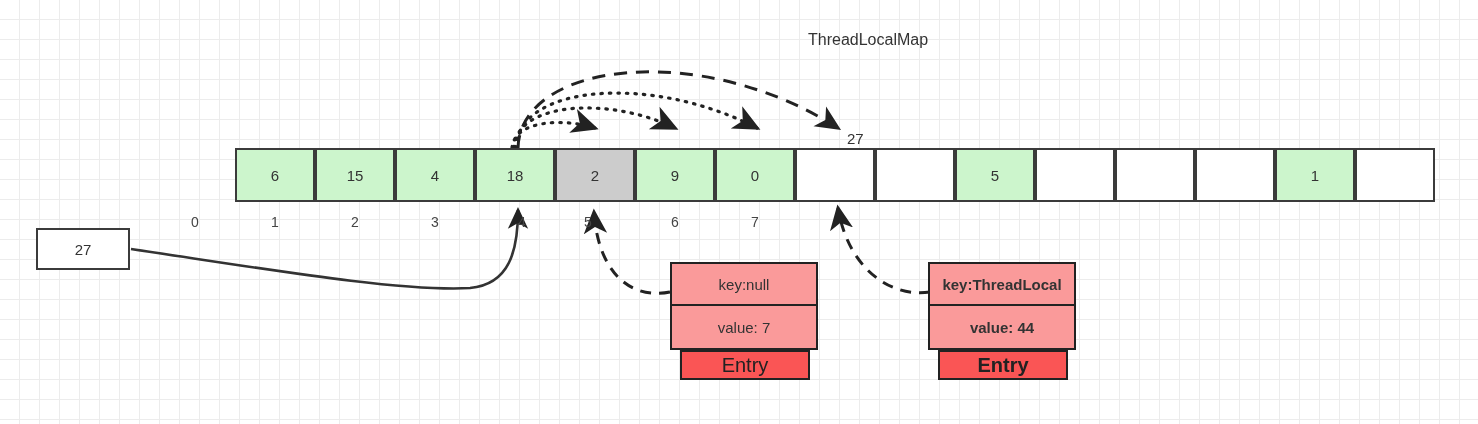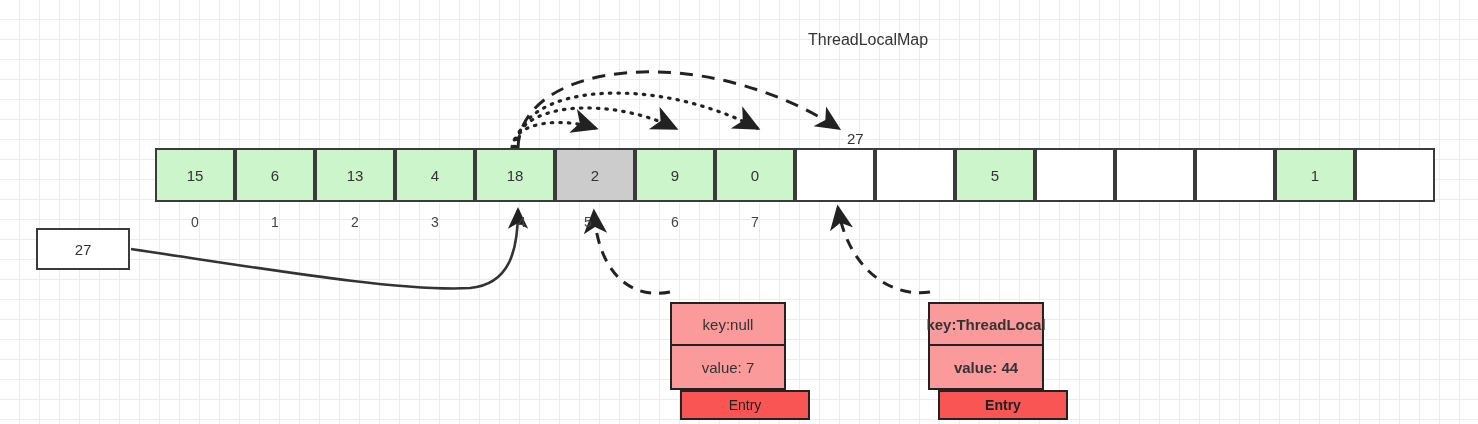--- a/index.html
+++ b/index.html
@@ -65,22 +65,21 @@
     width: 94px;
     height: 42px;
     display: flex;
     align-items: center;
     justify-content: center;
     font-size: 15px;
     color: #333333;
   }
   .entry {
     position: absolute;
-    width: 116px;
-    margin-top: 40px;
+    width: 148px;
   }
   .entry .row {
     box-sizing: border-box;
     border: 2px solid #222222;
     background: #fa9a9a;
     height: 44px;
     display: flex;
     align-items: center;
     justify-content: center;
     font-size: 15px;
@@ -91,21 +90,21 @@
     box-sizing: border-box;
     position: relative;
     left: 10px;
     width: 130px;
     border: 2px solid #222222;
     background: #fa5555;
     height: 30px;
     display: flex;
     align-items: center;
     justify-content: center;
-    font-size: 14px;
+    font-size: 20px;
     color: #222222;
   }
   .arrowlabel {
     position: absolute;
     font-size: 15px;
     color: #333333;
   }
 </style>
 </head>
 <body>
@@ -129,28 +128,25 @@
 
     <path d="M 512,148 C 514,120 564,118 595,128" fill="none" stroke="#222222" stroke-width="3.2" stroke-dasharray="1.5,7" stroke-linecap="round" marker-end="url(#ah)"></path>
 
     <path d="M 131,249 C 260,268 400,292 470,288 C 510,284 518,250 518,210" fill="none" stroke="#333333" stroke-width="2.6" marker-end="url(#ah)"></path>
 
     <path d="M 670,292 C 630,300 598,272 594,212" fill="none" stroke="#222222" stroke-width="3" stroke-dasharray="11,8" marker-end="url(#ah)"></path>
 
     <path d="M 930,292 C 890,298 848,268 838,208" fill="none" stroke="#222222" stroke-width="3" stroke-dasharray="11,8" marker-end="url(#ah)"></path>
   </svg>
 
-  <div class="cell green" style="left:155px; top:148px;">
-    <span>15</span>
-  </div>
   <div class="cell green" style="left:235px; top:148px;">
     <span>6</span>
   </div>
   <div class="cell green" style="left:315px; top:148px;">
-    <span>13</span>
+    <span>15</span>
   </div>
   <div class="cell green" style="left:395px; top:148px;">
     <span>4</span>
   </div>
   <div class="cell green" style="left:475px; top:148px;">
     <span>18</span>
   </div>
   <div class="cell gray" style="left:555px; top:148px;">
     <span>2</span>
   </div>

